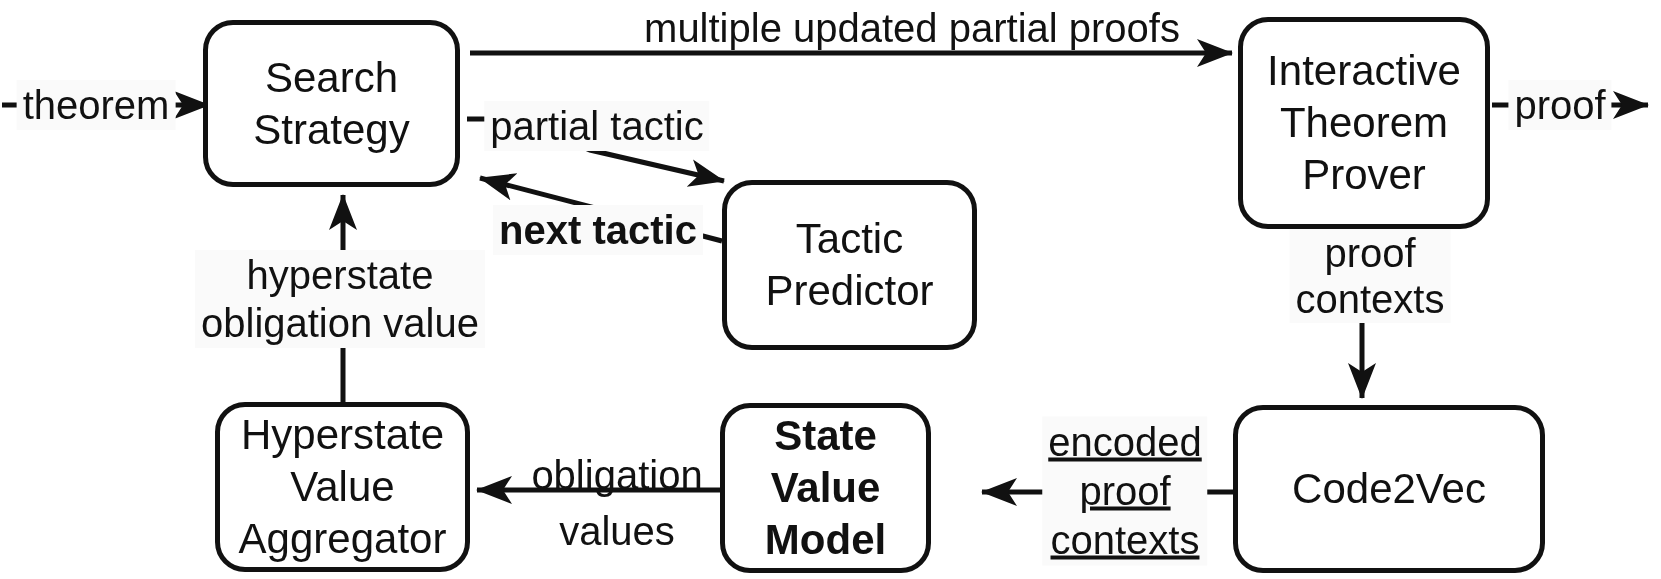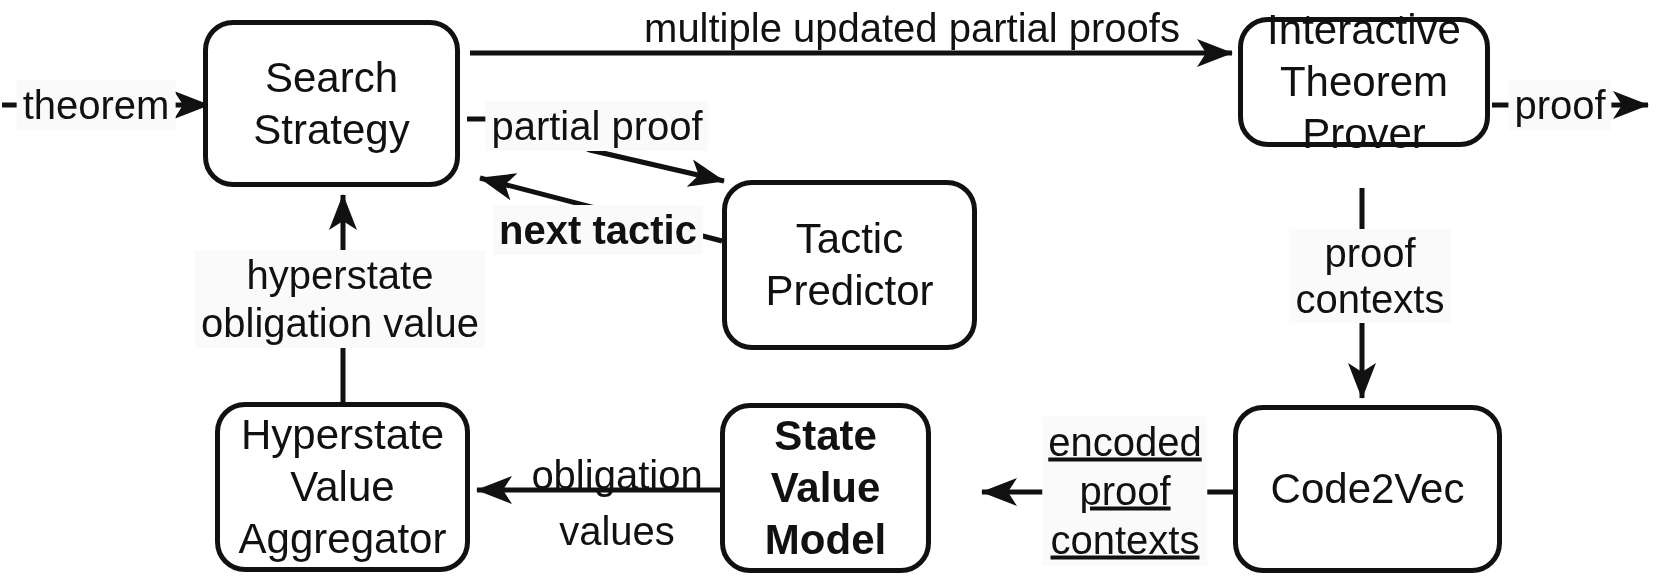--- a/index.html
+++ b/index.html
@@ -17,25 +17,25 @@
     box-sizing:border-box;
     border:5px solid #111111;
     border-radius:30px;
     background:#ffffff;
     display:flex;align-items:center;justify-content:center;
     text-align:center;
     font-size:42px;line-height:52px;
     white-space:pre-line;
   }
   .n-ss {left:203px; top:20px;  width:257px; height:167px;}
-  .n-itp{left:1238px;top:17px;  width:252px; height:130px;}
+  .n-itp{left:1238px;top:17px;  width:252px; height:212px;}
   .n-tp {left:722px; top:180px; width:255px; height:170px;}
   .n-hva{left:215px; top:402px; width:255px; height:170px;}
   .n-svm{left:720px; top:403px; width:211px; height:170px;font-weight:bold;}
-  .n-c2v{left:1233px;top:405px; width:269px; height:168px;}
+  .n-c2v{left:1233px;top:405px; width:312px; height:168px;}
 
   .elabel{
     position:absolute;
     transform:translate(-50%,-50%);
     font-size:40px;line-height:48px;
     text-align:center;
     white-space:pre-line;
     background:#fafafa;
     padding:1px 6px;
   }
@@ -85,21 +85,21 @@
   <div class="node n-hva"><span>Hyperstate
 Value
 Aggregator</span></div>
   <div class="node n-svm"><span>State Value
 Model</span></div>
   <div class="node n-c2v"><span>Code2Vec</span></div>
 
   <div class="elabel l-theorem">theorem</div>
   <div class="elabel clear l-mup1">multiple updated partial proofs</div>
   <div class="elabel l-proof">proof</div>
-  <div class="elabel l-pp">partial proof</div>
+  <div class="elabel l-pp">partial tactic</div>
   <div class="elabel l-nt">next tactic</div>
   <div class="elabel l-hov">hyperstate
 obligation value</div>
   <div class="elabel l-pc">proof
 contexts</div>
   <div class="elabel l-epc">encoded
 proof
 contexts</div>
   <div class="elabel clear l-ov">obligation
 values</div>

